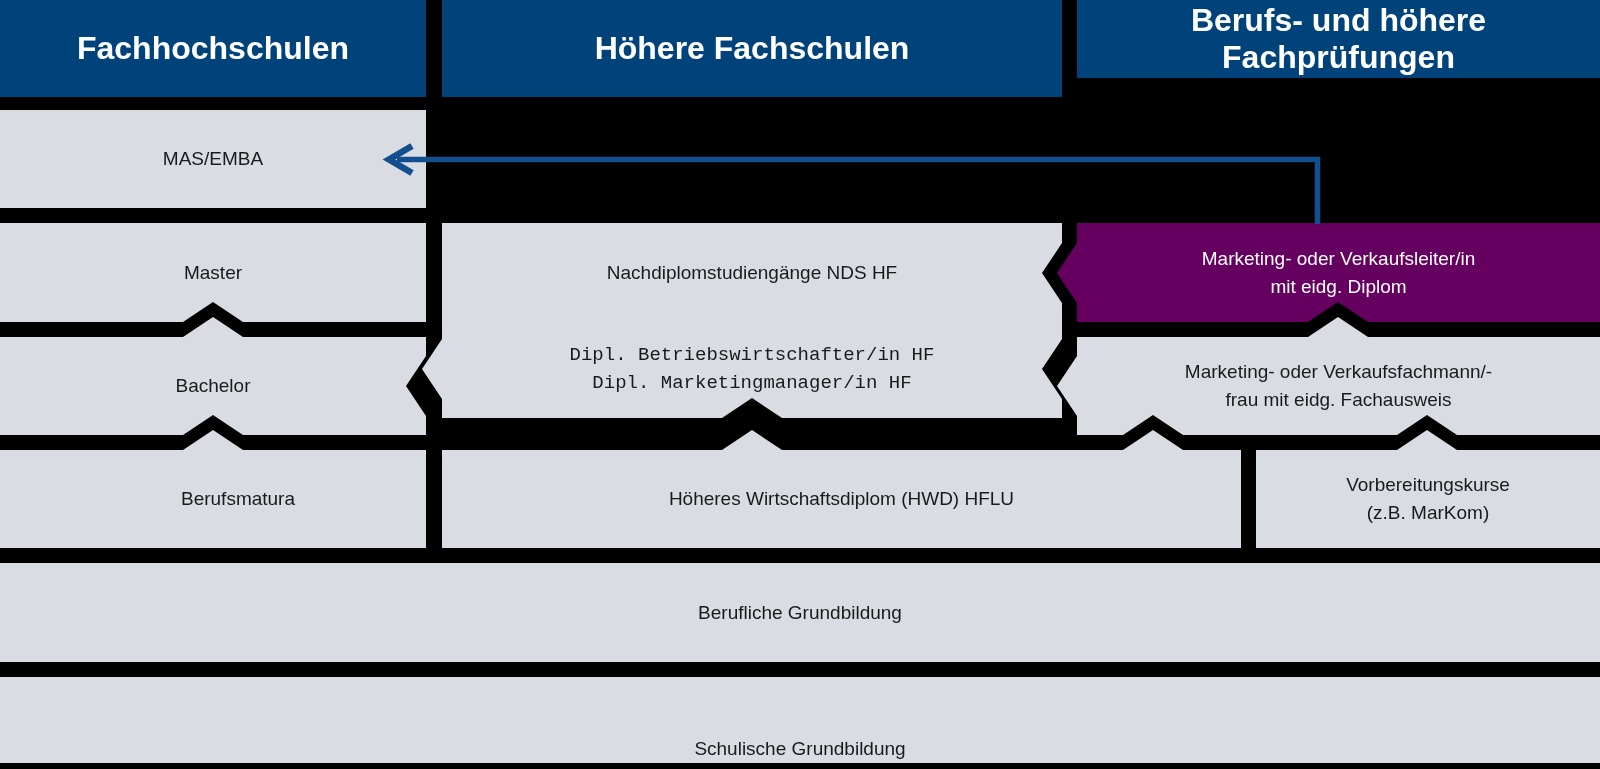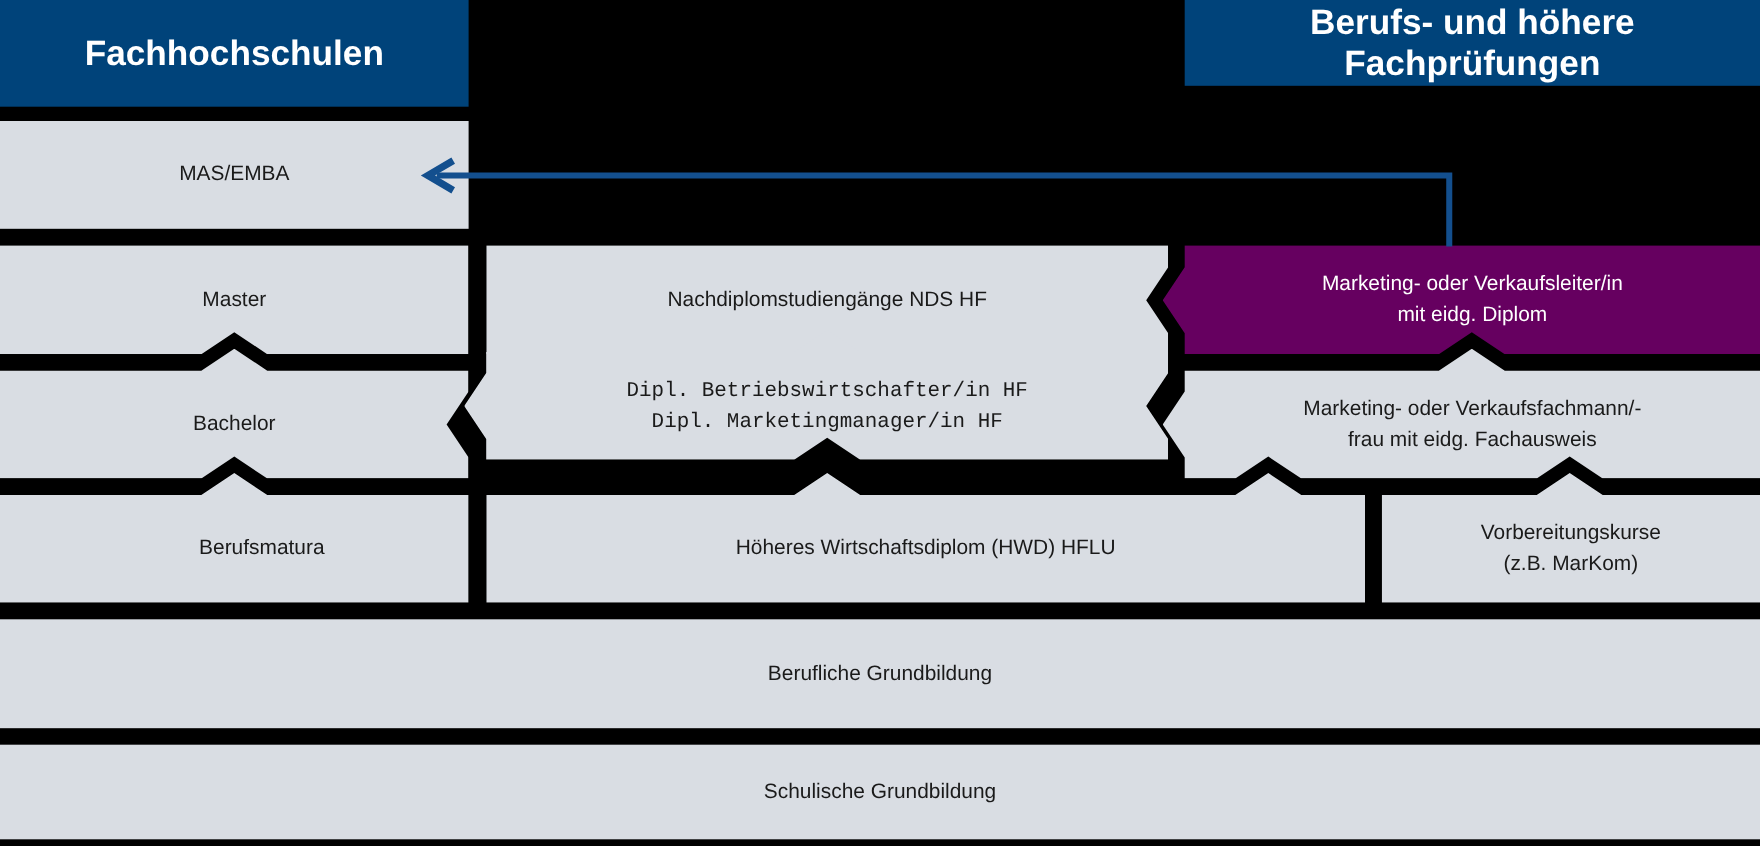--- a/index.html
+++ b/index.html
@@ -57,29 +57,32 @@
   
   #b-matura{left:0; top:430px; width:476px; height:118px; padding-top:20px; box-sizing:border-box;
     clip-path:polygon(0 20px,183px 20px,213px 0,243px 20px,426px 20px,426px 118px,0 118px);}
   #b-hwd{left:442px; top:430px; width:799px; height:118px; padding-top:20px; box-sizing:border-box;
     clip-path:polygon(0 20px,280px 20px,310px 0,340px 20px,681px 20px,711px 0,741px 20px,799px 20px,799px 118px,0 118px);}
   #b-vorb{left:1256px; top:430px; width:344px; height:118px; padding-top:20px; box-sizing:border-box;
     clip-path:polygon(0 20px,141px 20px,171px 0,201px 20px,344px 20px,344px 118px,0 118px);}
 
   
   #b-beruflich {left:0; top:563px; width:1600px; height:99px;}
-  #b-schulisch {left:0; top:677px; width:1600px; height:86px;}
+  #b-schulisch {left:0; top:677px; width:1600px; height:86px;justify-content:flex-end;}
 </style>
 </head>
 <body>
 
 <div class="canvas">
 
   <div class="hdr" id="h-fh">
     <span>Fachhochschulen</span>
+  </div>
+  <div class="hdr" id="h-hf">
+    <span>Höhere Fachschulen</span>
   </div>
   <div class="hdr" id="h-bfp">
     <span>Berufs- und höhere Fachprüfungen</span>
   </div>
 
   <div class="box" id="b-mas">
     <span>MAS/EMBA</span>
   </div>
 
   <div class="box" id="b-master">

